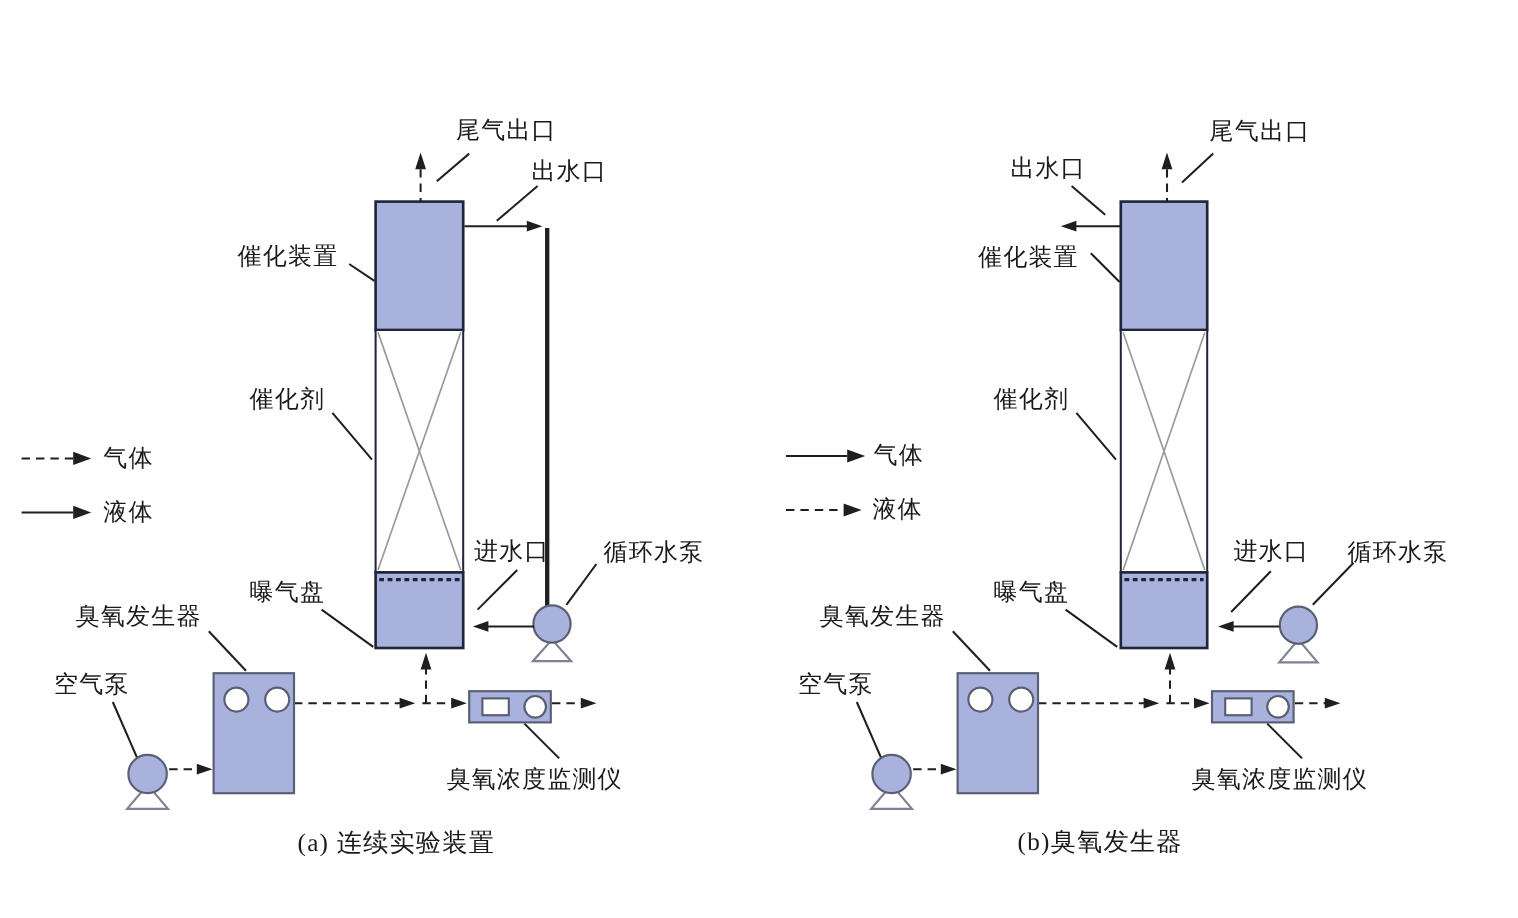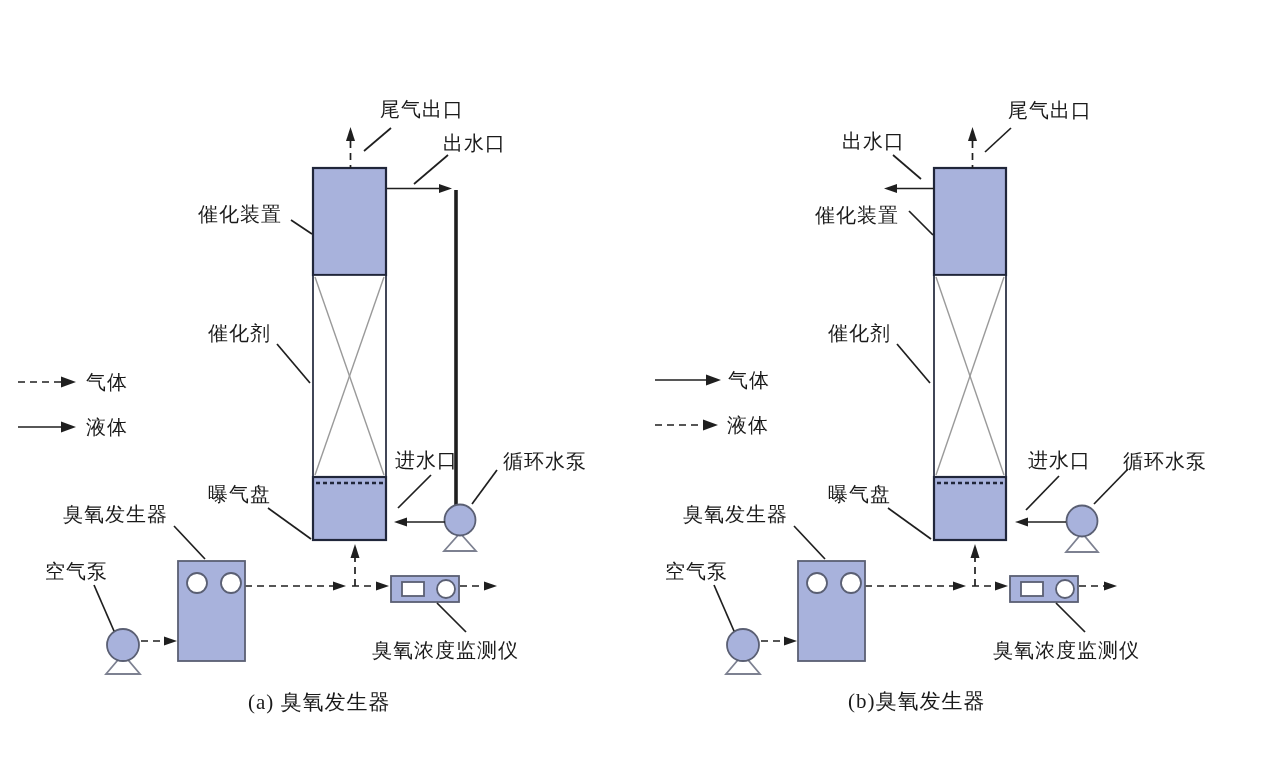--- a/index.html
+++ b/index.html
@@ -232,21 +232,21 @@
   <span class="lbl" style="left:198px;top:204px">催化装置</span>
   <span class="lbl" style="left:208px;top:323px">催化剂</span>
   <span class="lbl" style="left:208px;top:484px">曝气盘</span>
   <span class="lbl" style="left:395px;top:450px">进水口</span>
   <span class="lbl" style="left:503px;top:451px">循环水泵</span>
   <span class="lbl" style="left:63px;top:504px">臭氧发生器</span>
   <span class="lbl" style="left:45px;top:561px">空气泵</span>
   <span class="lbl" style="left:372px;top:640px">臭氧浓度监测仪</span>
   <span class="lbl" style="left:86px;top:372px">气体</span>
   <span class="lbl" style="left:86px;top:417px">液体</span>
-  <span class="lbl cap" style="left:248px;top:692px">(a) 臭氧发生器</span>
+  <span class="lbl cap" style="left:248px;top:692px">(a) 连续实验装置</span>
 
   <span class="lbl" style="left:1008px;top:100px">尾气出口</span>
   <span class="lbl" style="left:842px;top:131px">出水口</span>
   <span class="lbl" style="left:815px;top:205px">催化装置</span>
   <span class="lbl" style="left:828px;top:323px">催化剂</span>
   <span class="lbl" style="left:828px;top:484px">曝气盘</span>
   <span class="lbl" style="left:1028px;top:450px">进水口</span>
   <span class="lbl" style="left:1123px;top:451px">循环水泵</span>
   <span class="lbl" style="left:683px;top:504px">臭氧发生器</span>
   <span class="lbl" style="left:665px;top:561px">空气泵</span>

